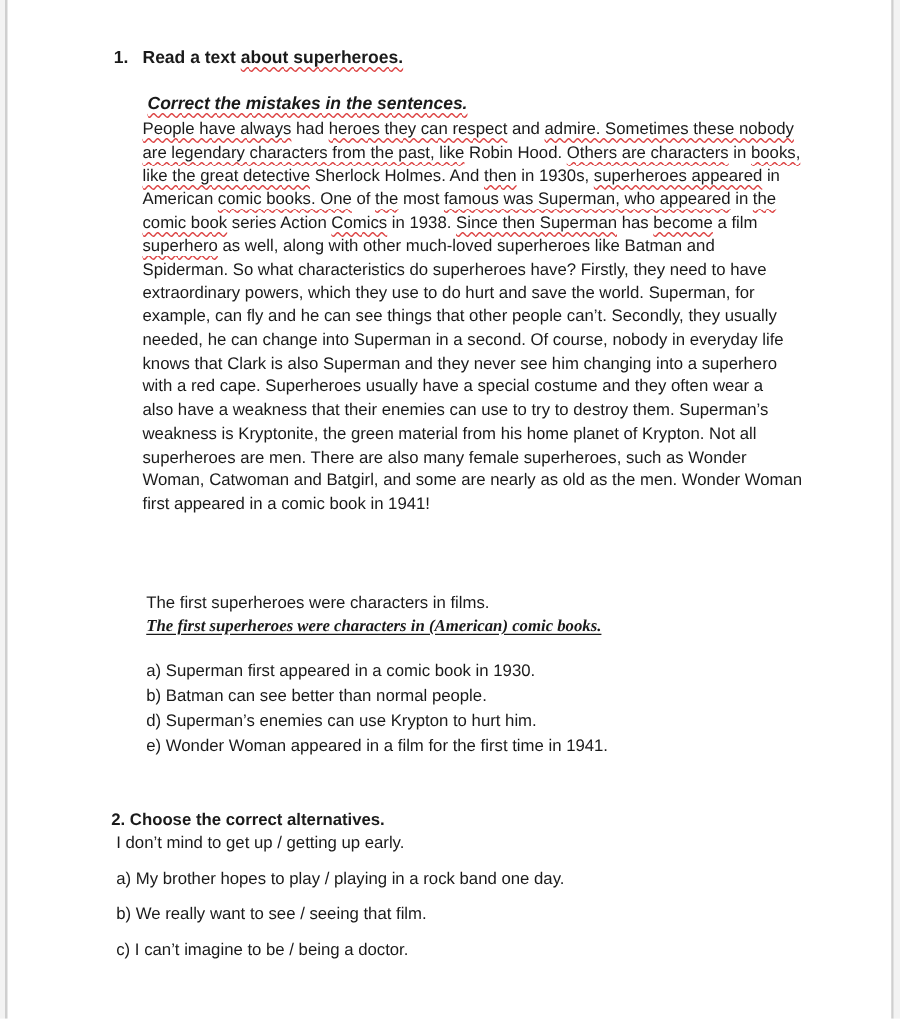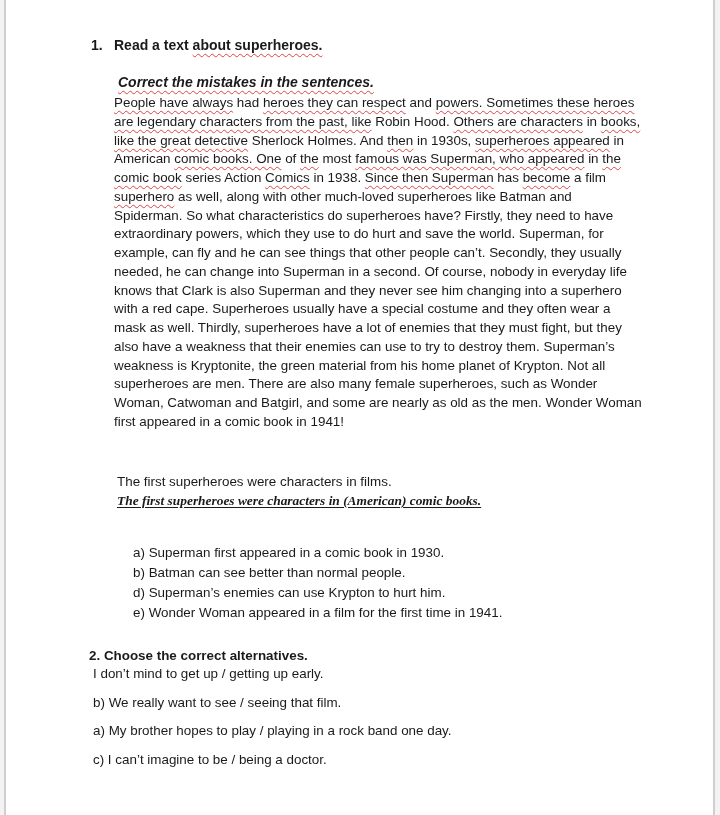--- a/index.html
+++ b/index.html
@@ -60,21 +60,21 @@
     }
     .example .wrong { display: block; white-space: nowrap; }
     .example .right {
       display: block; white-space: nowrap;
       font-weight: bold; font-style: italic;
       text-decoration: underline; text-underline-offset: 2px; font-family: Liberation Serif, serif;
     }
     .list {
       position: absolute; left: 117px; top: 527px;
       font-size: 13.4px; line-height: 20px;
-      margin: 16px; padding: 0; list-style: none;
+      margin: 0; padding: 0; list-style: none;
     }
     .list li { white-space: nowrap; }
     .h2 {
       left: 89px; top: 632px;
       font-size: 13.4px; font-weight: bold;
     }
     .ex2 {
       position: absolute; left: 89px; top: 660px;
       font-size: 13.4px;
       margin: 4px; padding: 0; list-style: none;
@@ -89,33 +89,32 @@
 <div class="edge-right"></div>
 <div class="edge-right-fill"></div>
 
 <div class="abs h1">
   <span class="num">1.</span><span>Read a text </span><span class="spell">about superheroes.</span>
 </div>
 
 <div class="abs subhead spell">Correct the mistakes in the sentences.</div>
 
 <div class="para">
-  <span class="line"><span class="spell">People have always</span> had <span class="spell">heroes they can respect</span> and <span class="spell">powers. Sometimes these heroes</span></span>
+  <span class="line"><span class="spell">People have always</span> had <span class="spell">heroes they can respect</span> and <span class="spell">admire. Sometimes these nobody</span></span>
   <span class="line"><span class="spell">are legendary characters from the past, like</span> Robin Hood. <span class="spell">Others are characters</span> in <span class="spell">books,</span></span>
   <span class="line"><span class="spell">like the great detective</span> Sherlock Holmes. And <span class="spell">then</span> in 1930s, <span class="spell">superheroes appeared</span> in</span>
   <span class="line">American <span class="spell">comic books. One</span> of <span class="spell">the</span> most <span class="spell">famous was Superman, who appeared</span> in <span class="spell">the</span></span>
   <span class="line"><span class="spell">comic book</span> series Action <span class="spell">Comics</span> in 1938. <span class="spell">Since then Superman</span> has <span class="spell">become</span> a film</span>
   <span class="line"><span class="spell">superhero</span> as well, along with other much-loved superheroes like Batman and</span>
   <span class="line">Spiderman. So what characteristics do superheroes have? Firstly, they need to have</span>
   <span class="line">extraordinary powers, which they use to do hurt and save the world. Superman, for</span>
   <span class="line">example, can fly and he can see things that other people can’t. Secondly, they usually</span>
   <span class="line">needed, he can change into Superman in a second. Of course, nobody in everyday life</span>
   <span class="line">knows that Clark is also Superman and they never see him changing into a superhero</span>
   <span class="line">with a red cape. Superheroes usually have a special costume and they often wear a</span>
-  <span class="line">mask as well. Thirdly, superheroes have a lot of enemies that they must fight, but they</span>
   <span class="line">also have a weakness that their enemies can use to try to destroy them. Superman’s</span>
   <span class="line">weakness is Kryptonite, the green material from his home planet of Krypton. Not all</span>
   <span class="line">superheroes are men. There are also many female superheroes, such as Wonder</span>
   <span class="line">Woman, Catwoman and Batgirl, and some are nearly as old as the men. Wonder Woman</span>
   <span class="line">first appeared in a comic book in 1941!</span>
 </div>
 
 <div class="example">
   <span class="wrong">The first superheroes were characters in films.</span>
   <span class="right">The first superheroes were characters in (American) comic books.</span>
@@ -125,16 +124,16 @@
   <li>a) Superman first appeared in a comic book in 1930.</li>
   <li>b) Batman can see better than normal people.</li>
   <li>d) Superman’s enemies can use Krypton to hurt him.</li>
   <li>e) Wonder Woman appeared in a film for the first time in 1941.</li>
 </ul>
 
 <div class="abs h2">2. Choose the correct alternatives.</div>
 
 <ul class="ex2">
   <li>I don’t mind to get up / getting up early.</li>
+  <li>a) My brother hopes to play / playing in a rock band one day.</li>
   <li>b) We really want to see / seeing that film.</li>
-  <li>a) My brother hopes to play / playing in a rock band one day.</li>
   <li>c) I can’t imagine to be / being a doctor.</li>
 </ul>
 
 </body></html>

